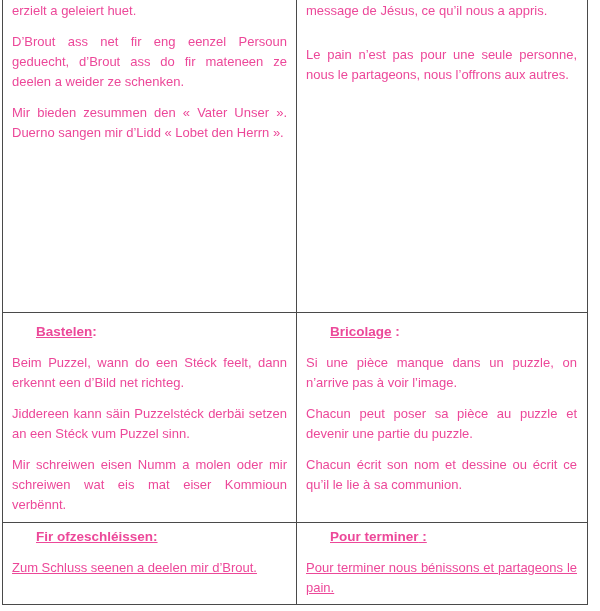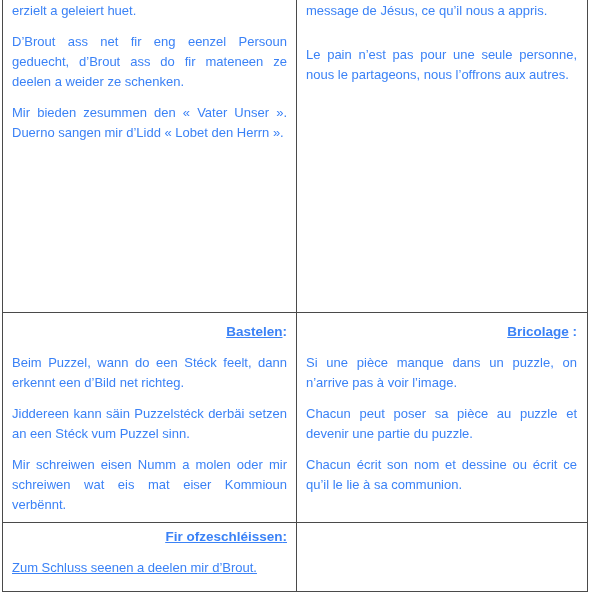--- a/index.html
+++ b/index.html
@@ -7,21 +7,21 @@
     padding: 0;
     background: #ffffff;
   }
   .page {
     position: relative;
     width: 600px;
     height: 611px;
     background: #ffffff;
     overflow: hidden;
     font-family: "Liberation Sans", "DejaVu Sans", sans-serif;
-    color: #3b82f6;
+    color: #ec4899;
   }
   .doc-table {
     position: absolute;
     left: 2px;
     top: 0;
     width: 586px;
     border-left: 1.5px solid #4a4a4a;
     border-right: 1.5px solid #4a4a4a;
     border-bottom: 1.5px solid #4a4a4a;
     box-sizing: border-box;
@@ -60,21 +60,21 @@
     text-justify: inter-word;
   }
   .para:last-child { margin-bottom: 0; }
   .para.gap-xl { margin-top: 24px; }
 
   .cell-heading {
     margin: 0 0 11px 0;
     font-size: 13.5px;
     line-height: 20px;
     font-weight: bold;
-    text-align: right;
+    text-align: left;
     padding-left: 24px;
   }
   .cell-heading .hw {
     text-decoration: underline;
   }
 </style>
 </head>
 <body>
 
 <div class="page">
@@ -105,16 +105,20 @@
         <p class="para">Chacun peut poser sa pièce au puzzle et devenir une partie du puzzle.</p>
         <p class="para">Chacun écrit son nom et dessine ou écrit ce qu’il le lie à sa communion.</p>
       </div>
     </div>
 
     <div class="t-row row-3 bordered">
       <div class="t-cell left">
         <p class="cell-heading"><span class="hw">Fir ofzeschléissen</span><span>:</span></p>
         <p class="para">Zum Schluss seenen a deelen mir d’Brout.</p>
       </div>
+      <div class="t-cell right">
+        <p class="cell-heading"><span class="hw">Pour terminer</span><span> :</span></p>
+        <p class="para">Pour terminer nous bénissons et partageons le pain.</p>
+      </div>
     </div>
 
   </div>
 </div>
 
 </body></html>

